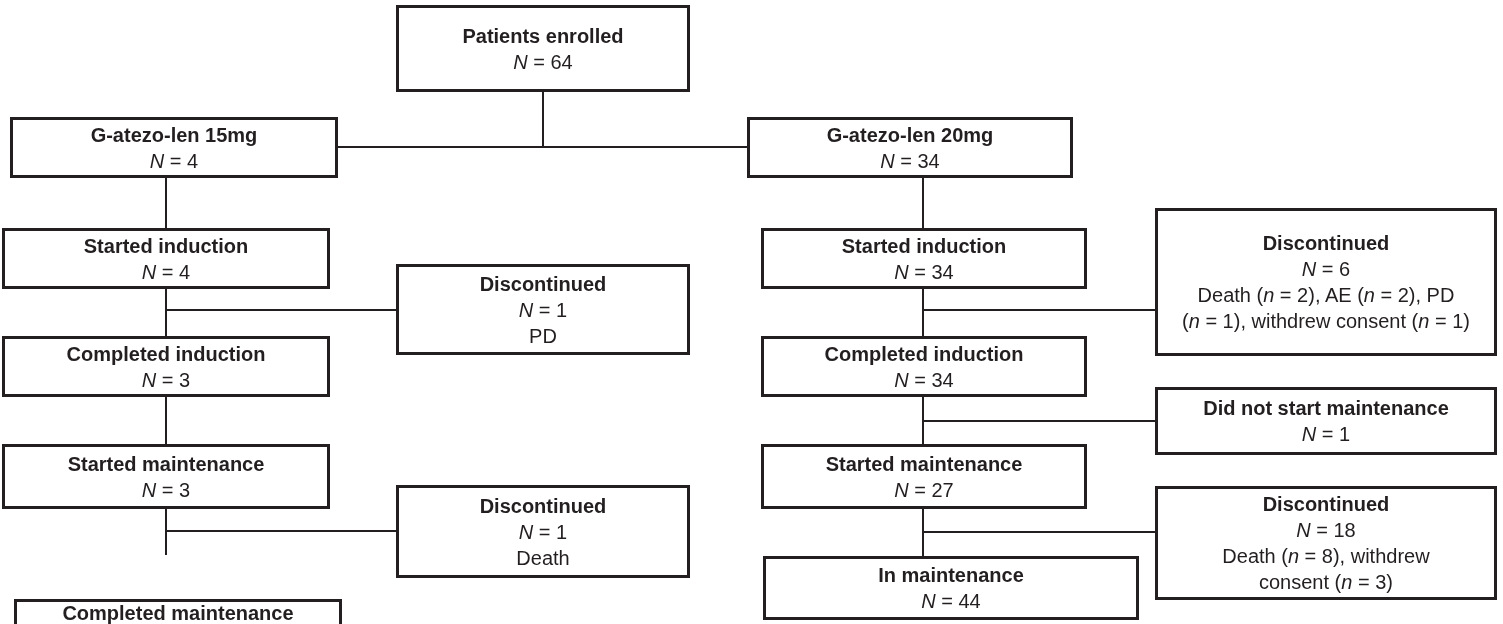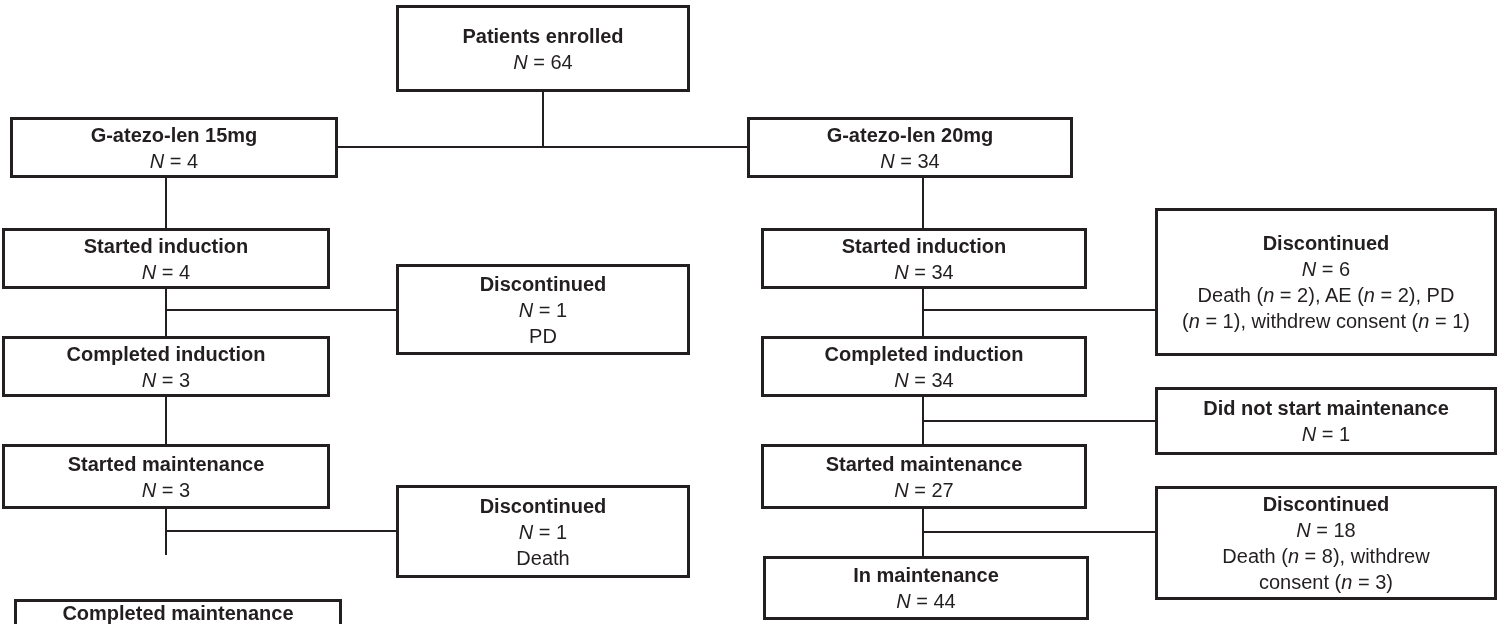--- a/index.html
+++ b/index.html
@@ -39,21 +39,21 @@
   .b-arm20{ left: 747px;  top: 117px; width: 326px; height: 61px; }
   .b-lsi  { left: 2px;    top: 228px; width: 328px; height: 61px; }
   .b-lci  { left: 2px;    top: 336px; width: 328px; height: 61px; }
   .b-lsm  { left: 2px;    top: 444px; width: 328px; height: 65px; }
   .b-lcm  { left: 14px;    top: 555px; width: 328px; height: 54px; margin-top: 44px; }
   .b-ld1  { left: 396px;  top: 264px; width: 294px; height: 91px; }
   .b-ld2  { left: 396px;  top: 485px; width: 294px; height: 93px; }
   .b-rsi  { left: 761px;  top: 228px; width: 326px; height: 61px; }
   .b-rci  { left: 761px;  top: 336px; width: 326px; height: 61px; }
   .b-rsm  { left: 761px;  top: 444px; width: 326px; height: 65px; }
-  .b-rim  { left: 763px;  top: 556px; width: 326px; height: 64px; }
+  .b-rim  { left: 763px;  top: 556px; width: 376px; height: 64px; }
   .b-rd1  { left: 1155px; top: 208px; width: 342px; height: 148px; }
   .b-rnm  { left: 1155px; top: 387px; width: 342px; height: 68px; }
   .b-rd2  { left: 1155px; top: 486px; width: 342px; height: 114px; }
 
   
   .c1  { left: 542px; top: 92px;  height: 54px; }
   .c2  { left: 330px; top: 146px; width: 431px; }
   .c3  { left: 165px; top: 178px; height: 50px; }
   .c4  { left: 165px; top: 289px; height: 47px; }
   .c5  { left: 165px; top: 309px; width: 231px; }

